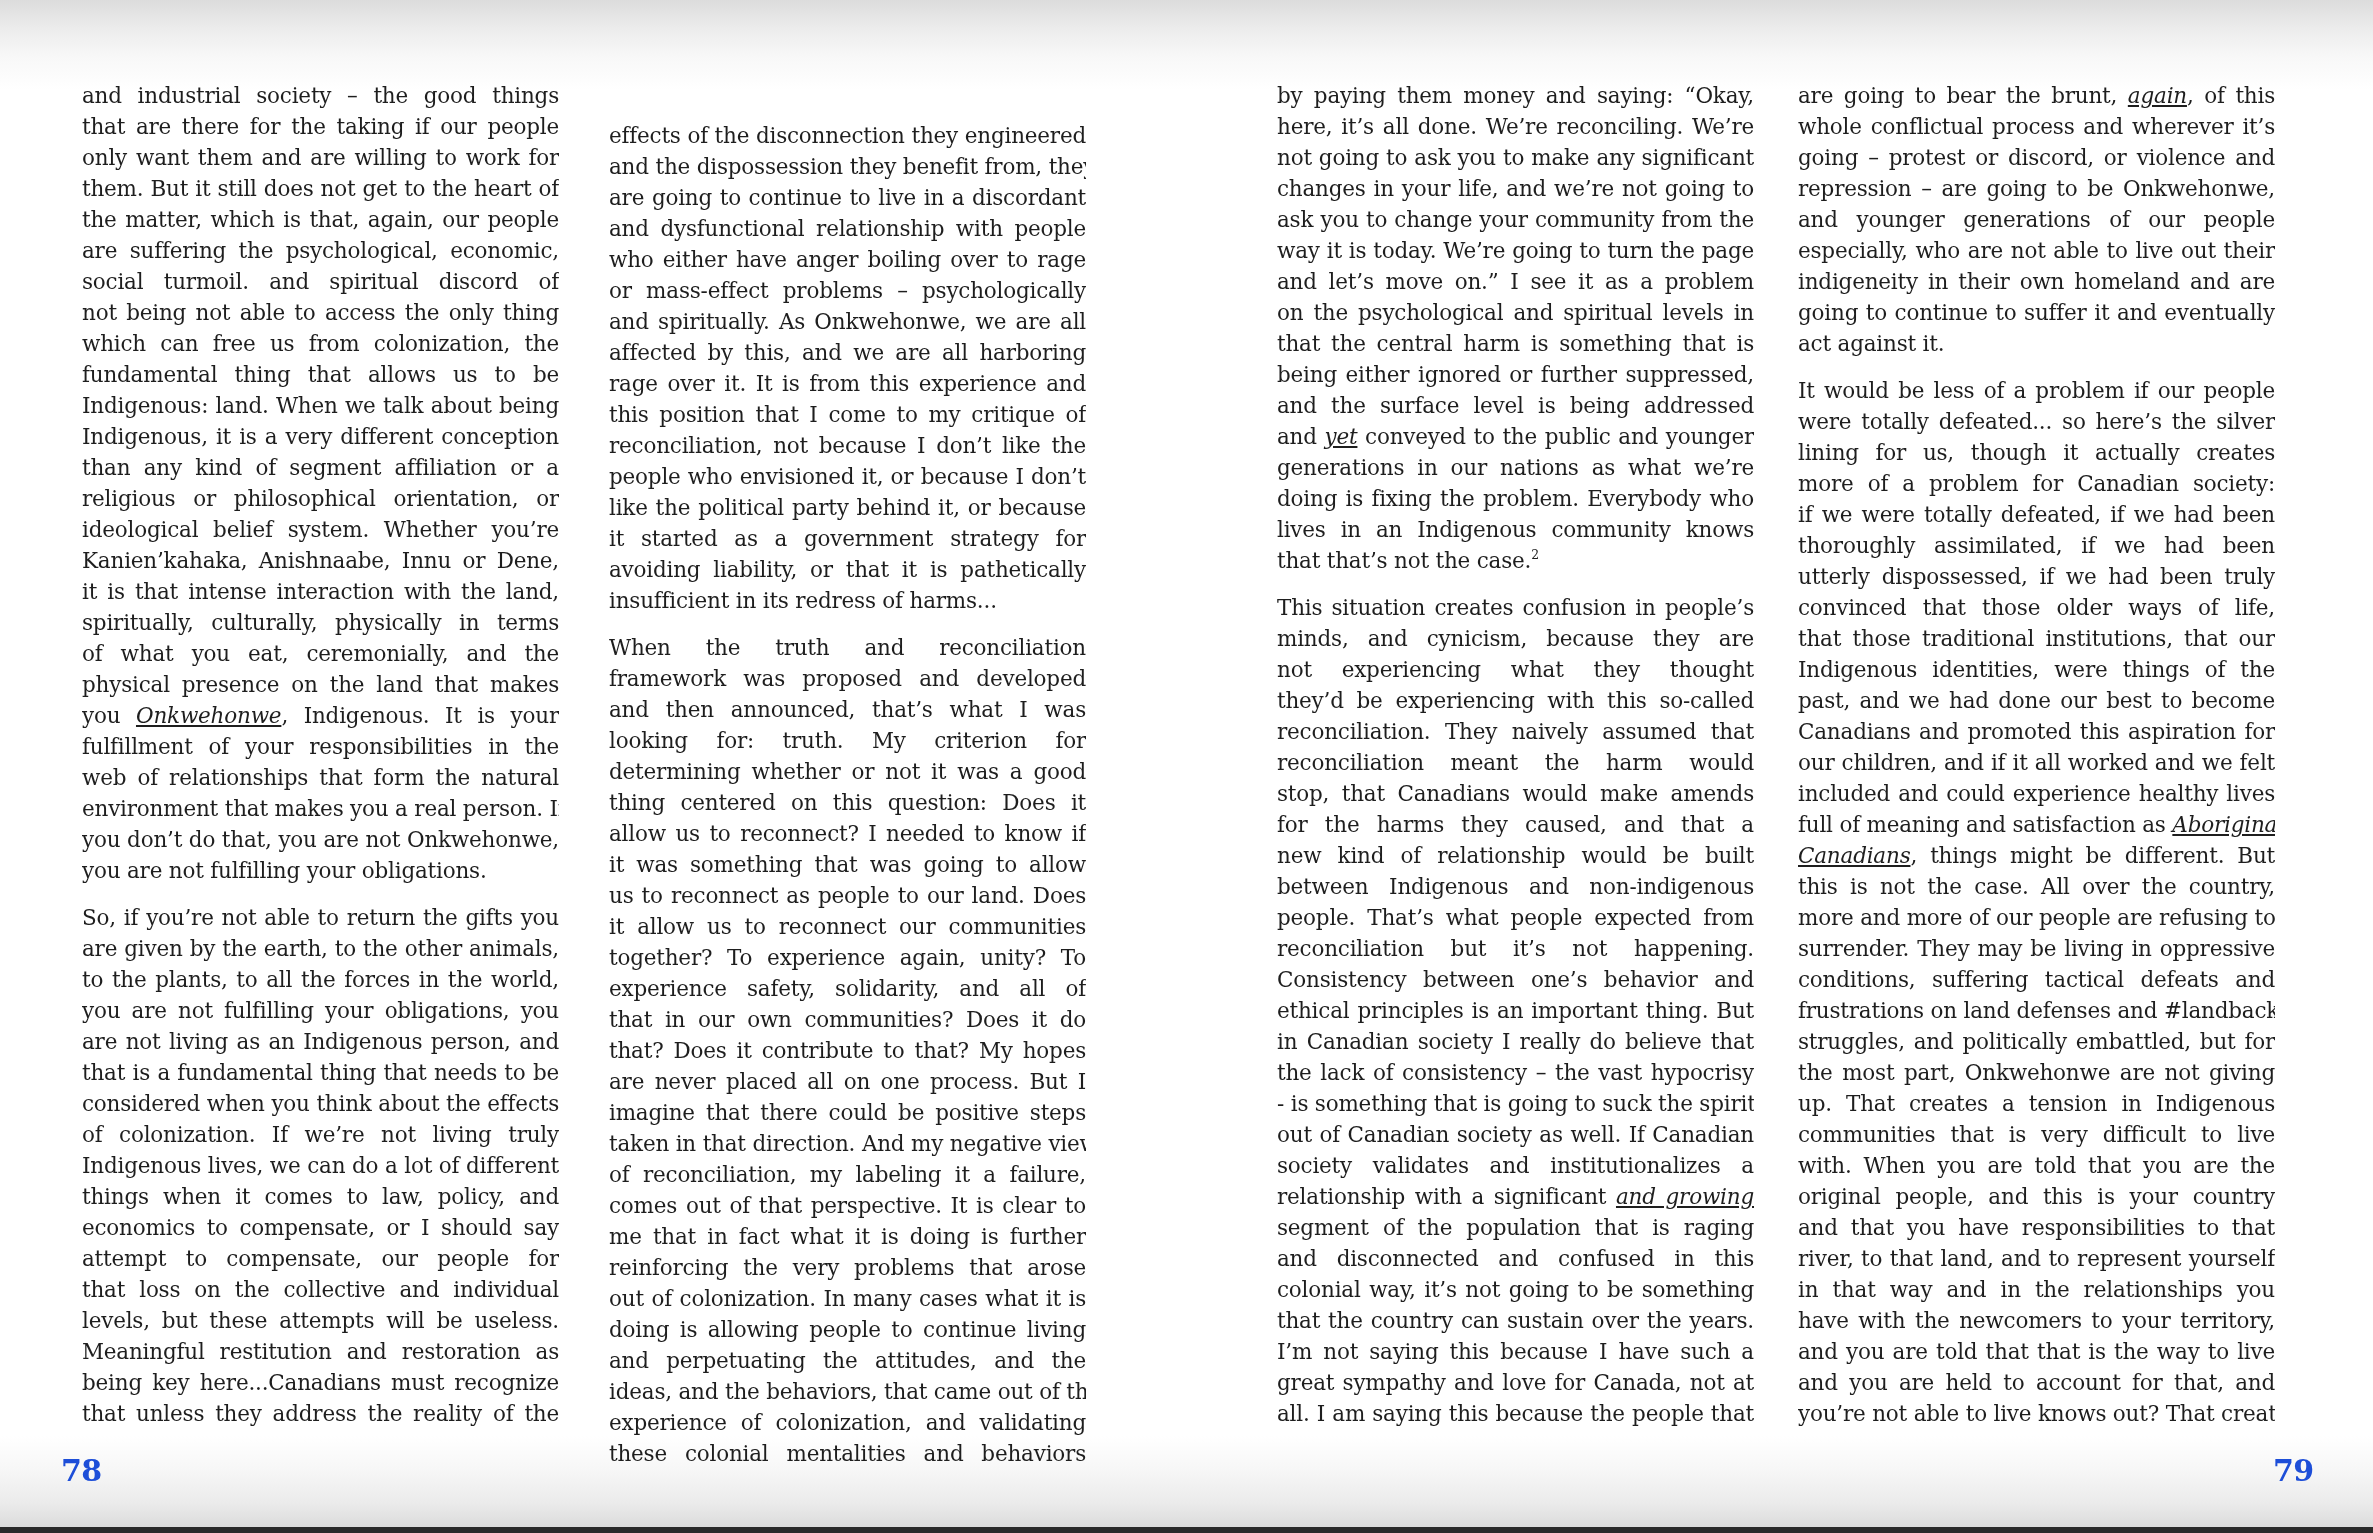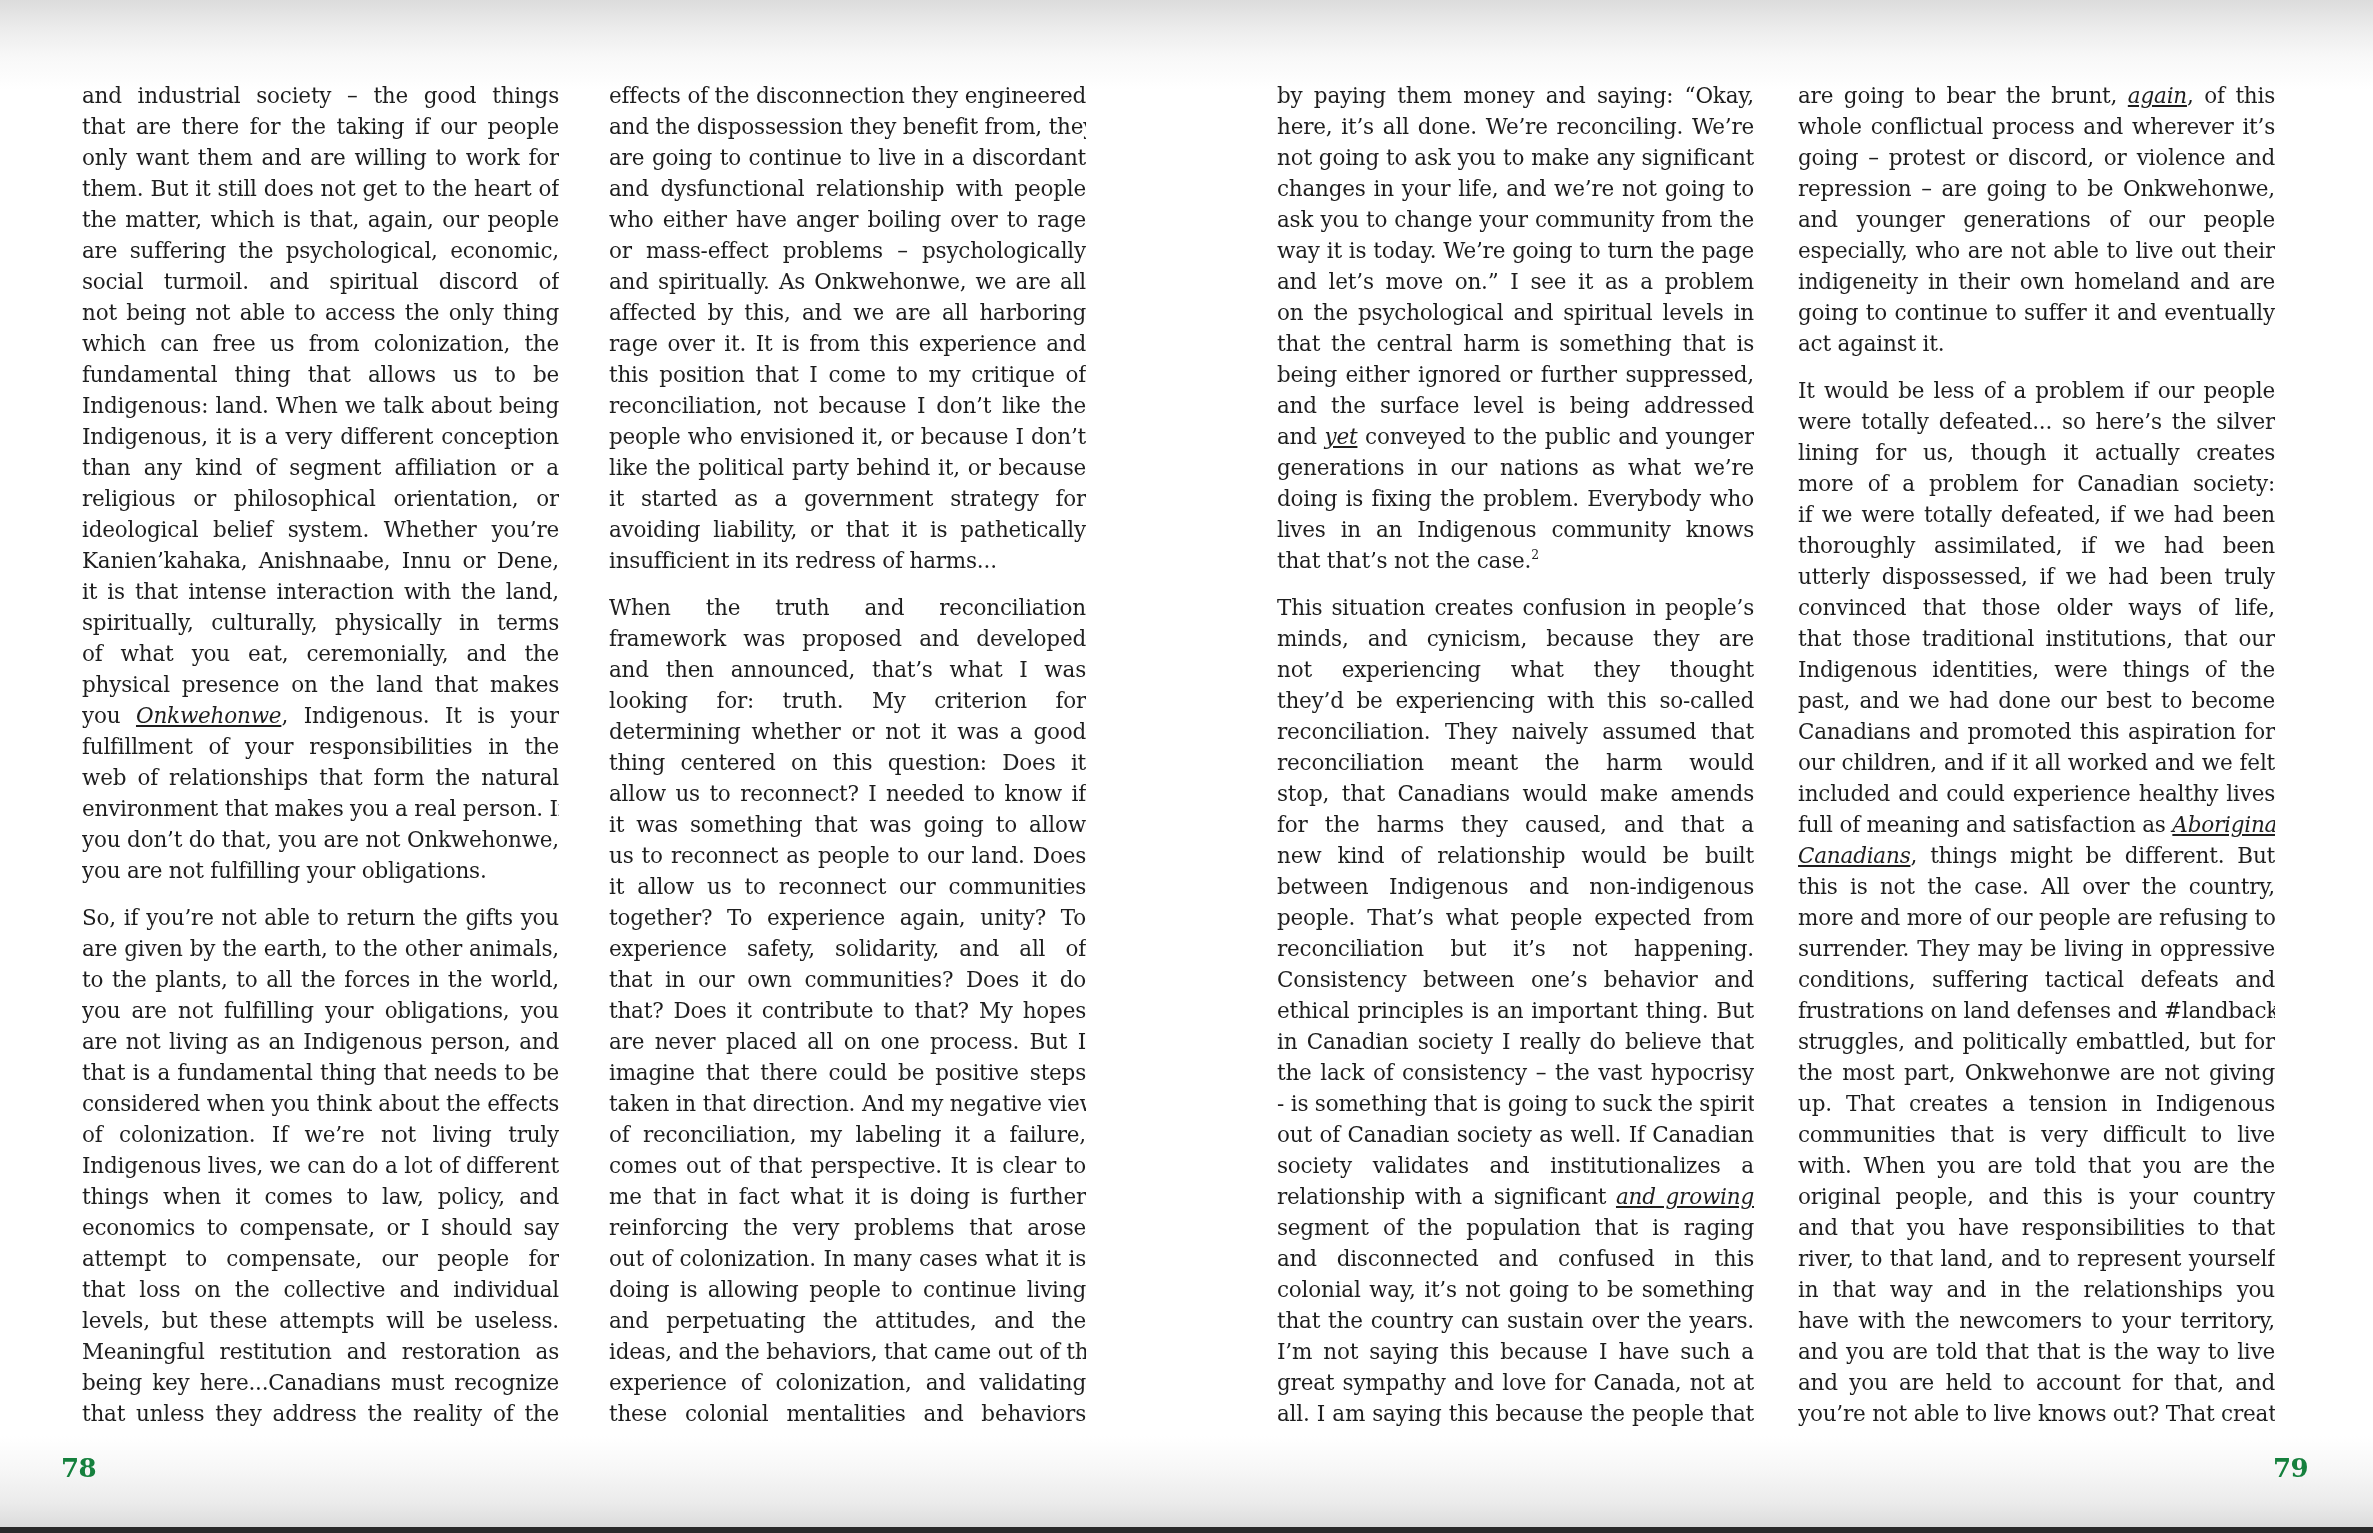--- a/index.html
+++ b/index.html
@@ -25,21 +25,21 @@
   }
   .column {
     position: absolute;
     top: 80px;
     width: 477px;
     font-size: 21.5px;
     line-height: 31px;
     letter-spacing: -0.2px;
   }
   .col-1 { left: 82px; }
-  .col-2 { left: 609px; }
+  .col-2 { left: 609px; margin-top: 40px; }
   .col-3 { left: 1277px; }
   .col-4 { left: 1798px; }
   .para { margin: 0 0 16px 0; }
   .line {
     display: block;
     white-space: nowrap;
     text-align: justify;
     text-align-last: justify;
     overflow: hidden;
     height: 31px;
@@ -47,22 +47,22 @@
   .line.last {
     text-align-last: left;
   }
   .line i, .line em { font-style: italic; text-decoration: underline; }
   sup.fn { font-size: 12.4px; vertical-align: 8.6px; line-height: 0; }
   .page-number {
     position: absolute;
     top: 1453px;
     font-family: "DejaVu Serif", "Liberation Serif", serif;
     font-weight: bold;
-    font-size: 26px;
-    color: #15803d;
+    font-size: 30px;
+    color: #1d4ed8;
     letter-spacing: -0.5px;
   }
   .page-left-num { left: 61px; }
   .page-right-num { left: 2273px; }
   .page {
     position: absolute;
     top: 0;
     height: 1527px;
   }
   .page-left { left: 0; width: 1186px; }

